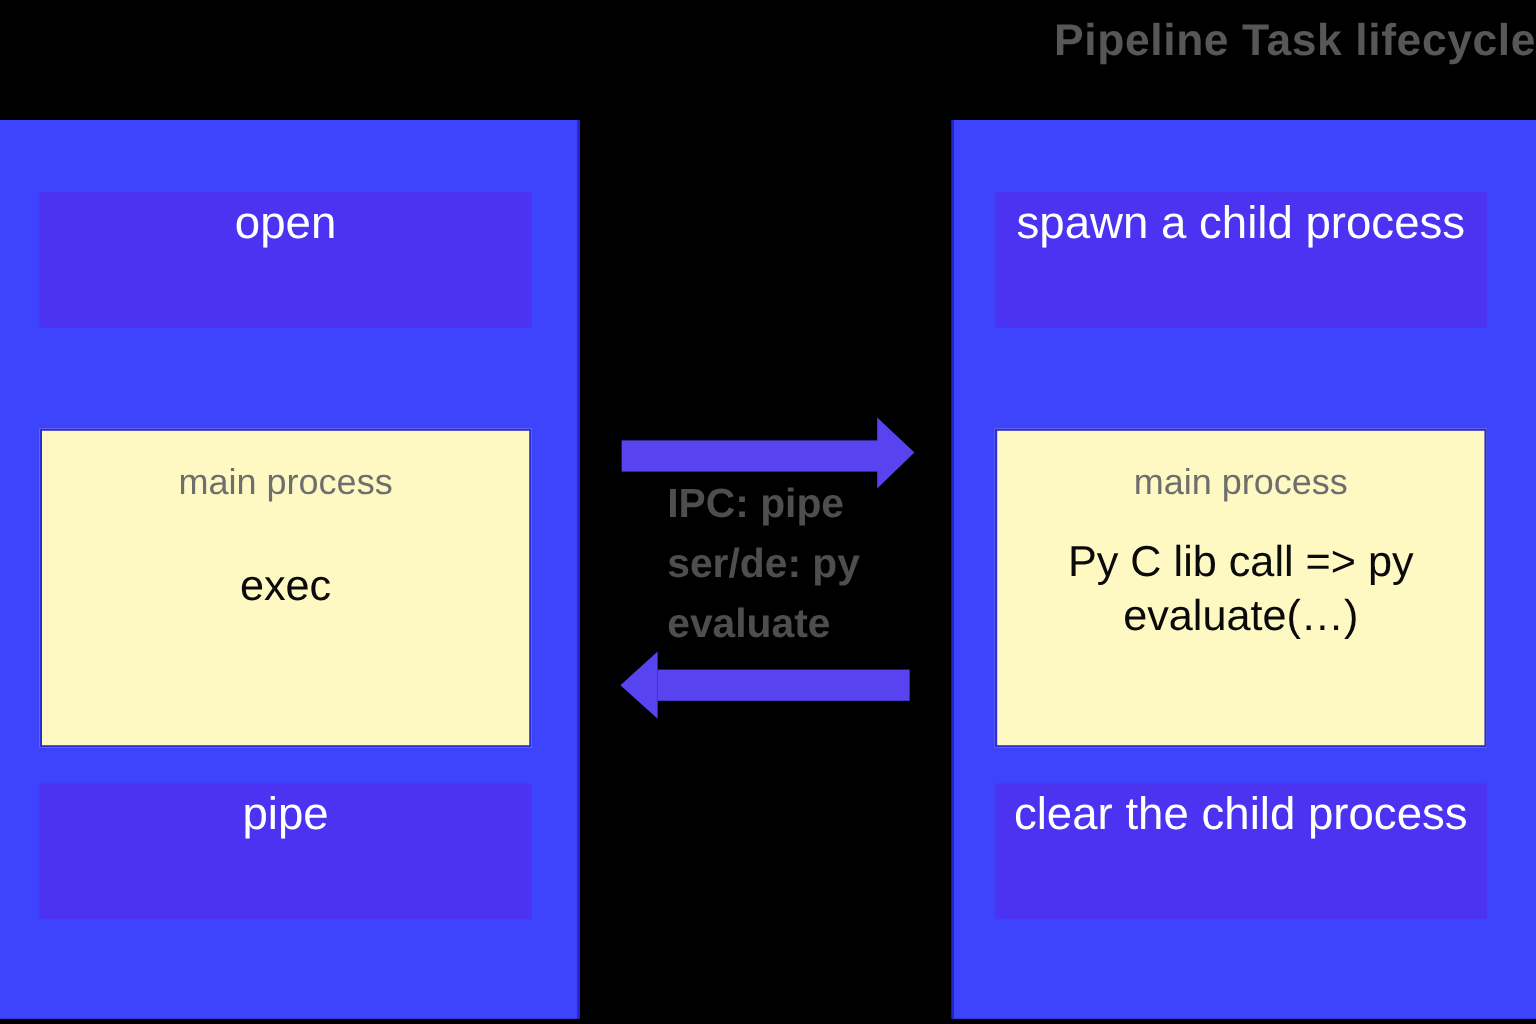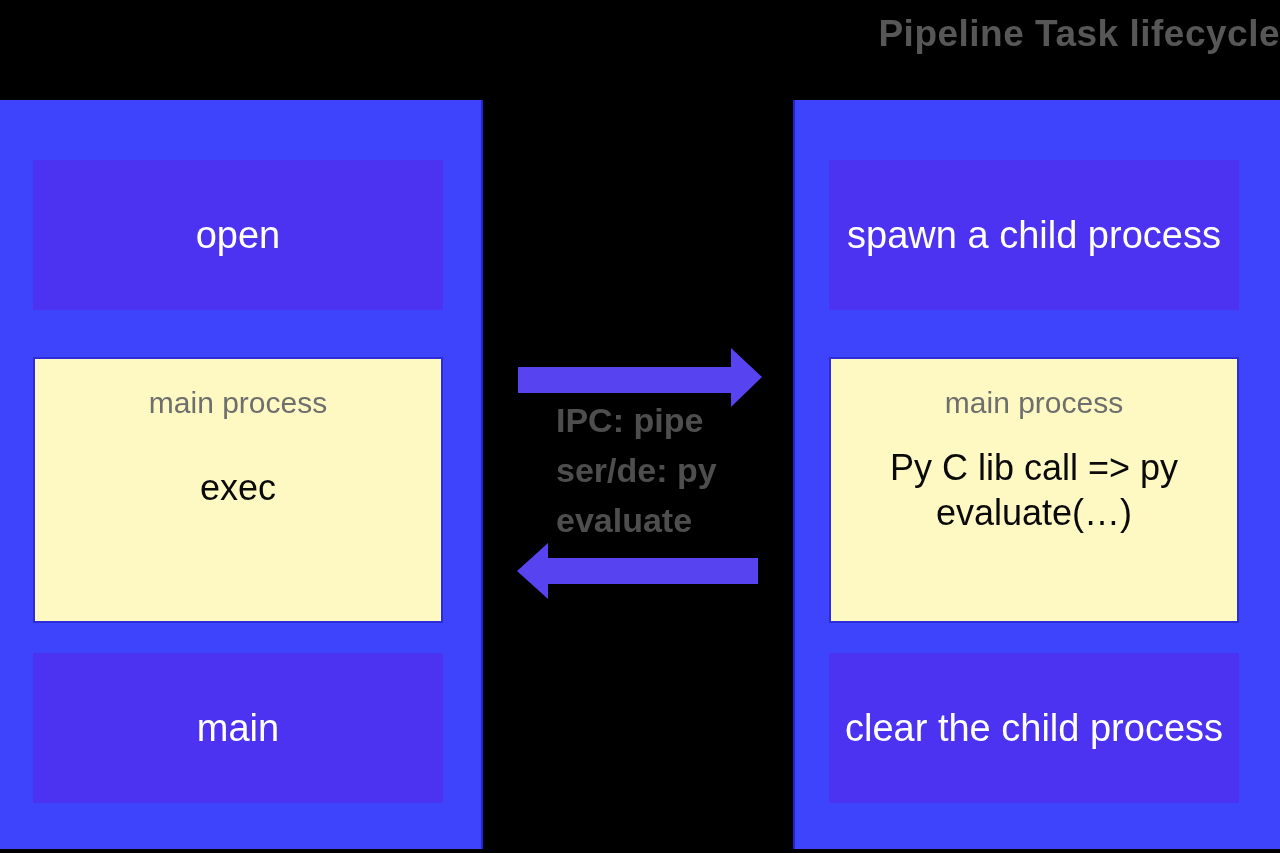--- a/index.html
+++ b/index.html
@@ -39,27 +39,27 @@
     border-right: 2px solid var(--panel-edge, #2424CE);
   }
   .panel.right {
     left: 793px;
     width: 487px;
     border-left: 2px solid var(--panel-edge, #2424CE);
   }
   .block {
     position: absolute;
     width: 410px;
-    height: 150px;
+    height: 113px;
     background: var(--block, #4C33F2);
     color: #ffffff;
     font-size: 38px;
     line-height: 1.38;
     display: flex;
-    align-items: center;
+    align-items: flex-start;
     justify-content: center;
     text-align: center;
     padding: 0 14px;
     box-sizing: border-box;
   }
   .panel.left  .block { left: 33px; }
   .panel.right .block { left: 34px; }
   .block.top    { top: 60px; }
   .block.bottom { top: 553px; }
   .card {
@@ -134,21 +134,21 @@
 
   <div class="panel left">
     <div class="block top">
       <span>open</span>
     </div>
     <div class="card main-card">
       <div class="label">main process</div>
       <div class="body-text">exec</div>
     </div>
     <div class="block bottom">
-      <span>main</span>
+      <span>pipe</span>
     </div>
   </div>
 
   <div class="panel right">
     <div class="block top">
       <span>spawn a child process</span>
     </div>
     <div class="card child-card">
       <div class="label">main process</div>
       <div class="body-text">Py C lib call =&gt; py evaluate(…)</div>

